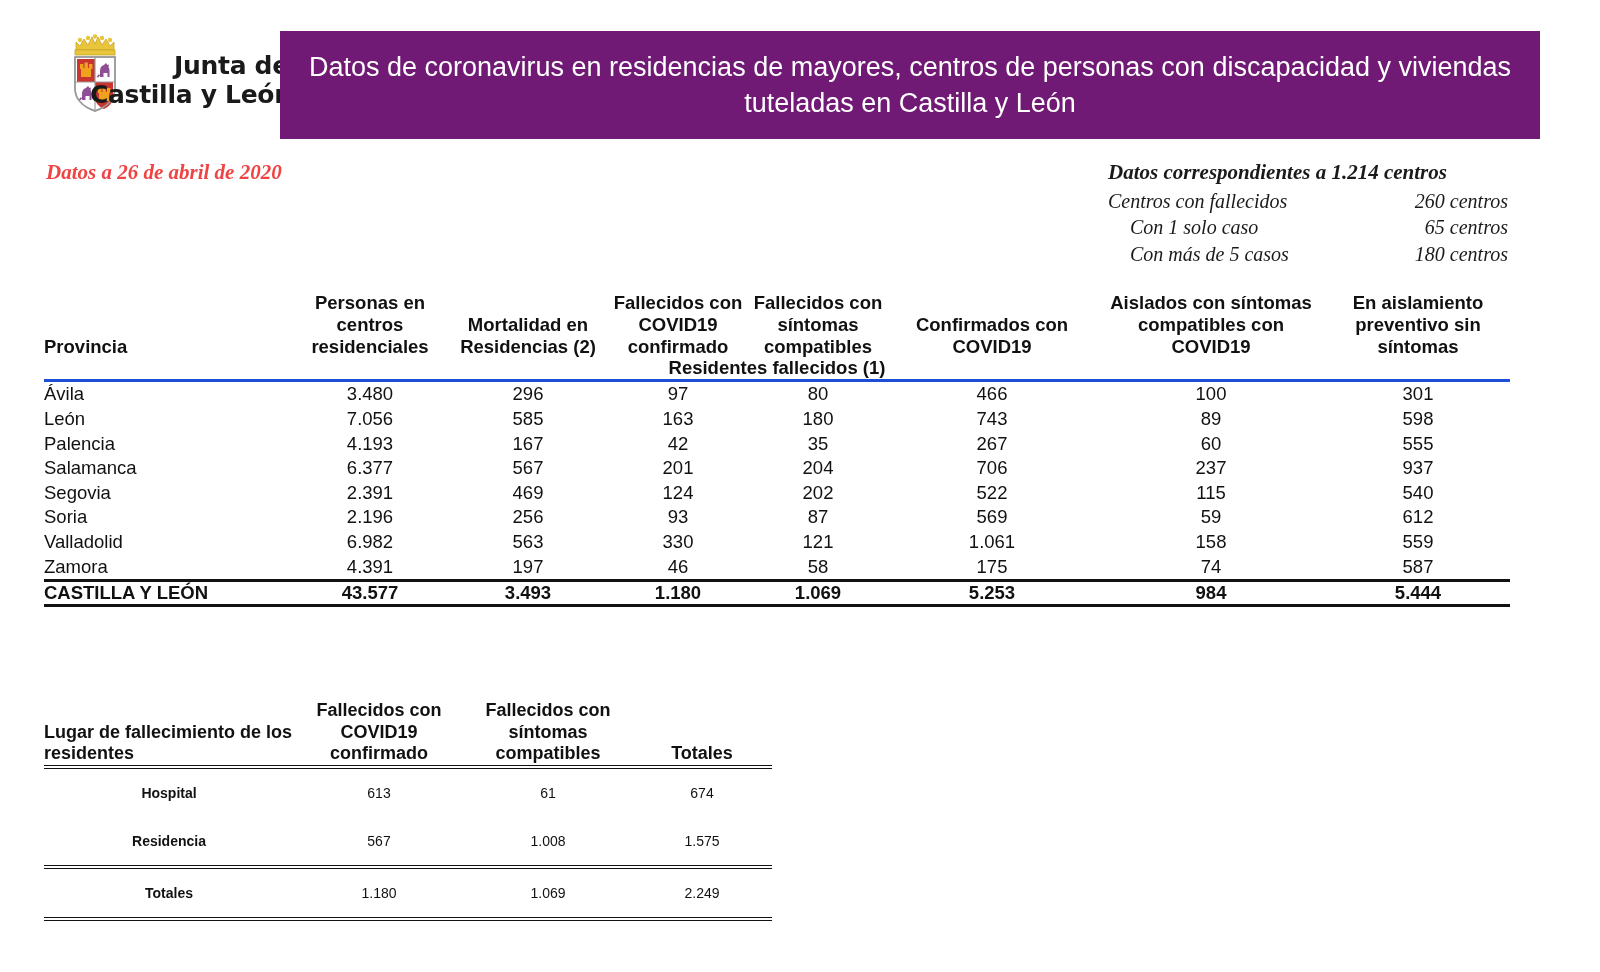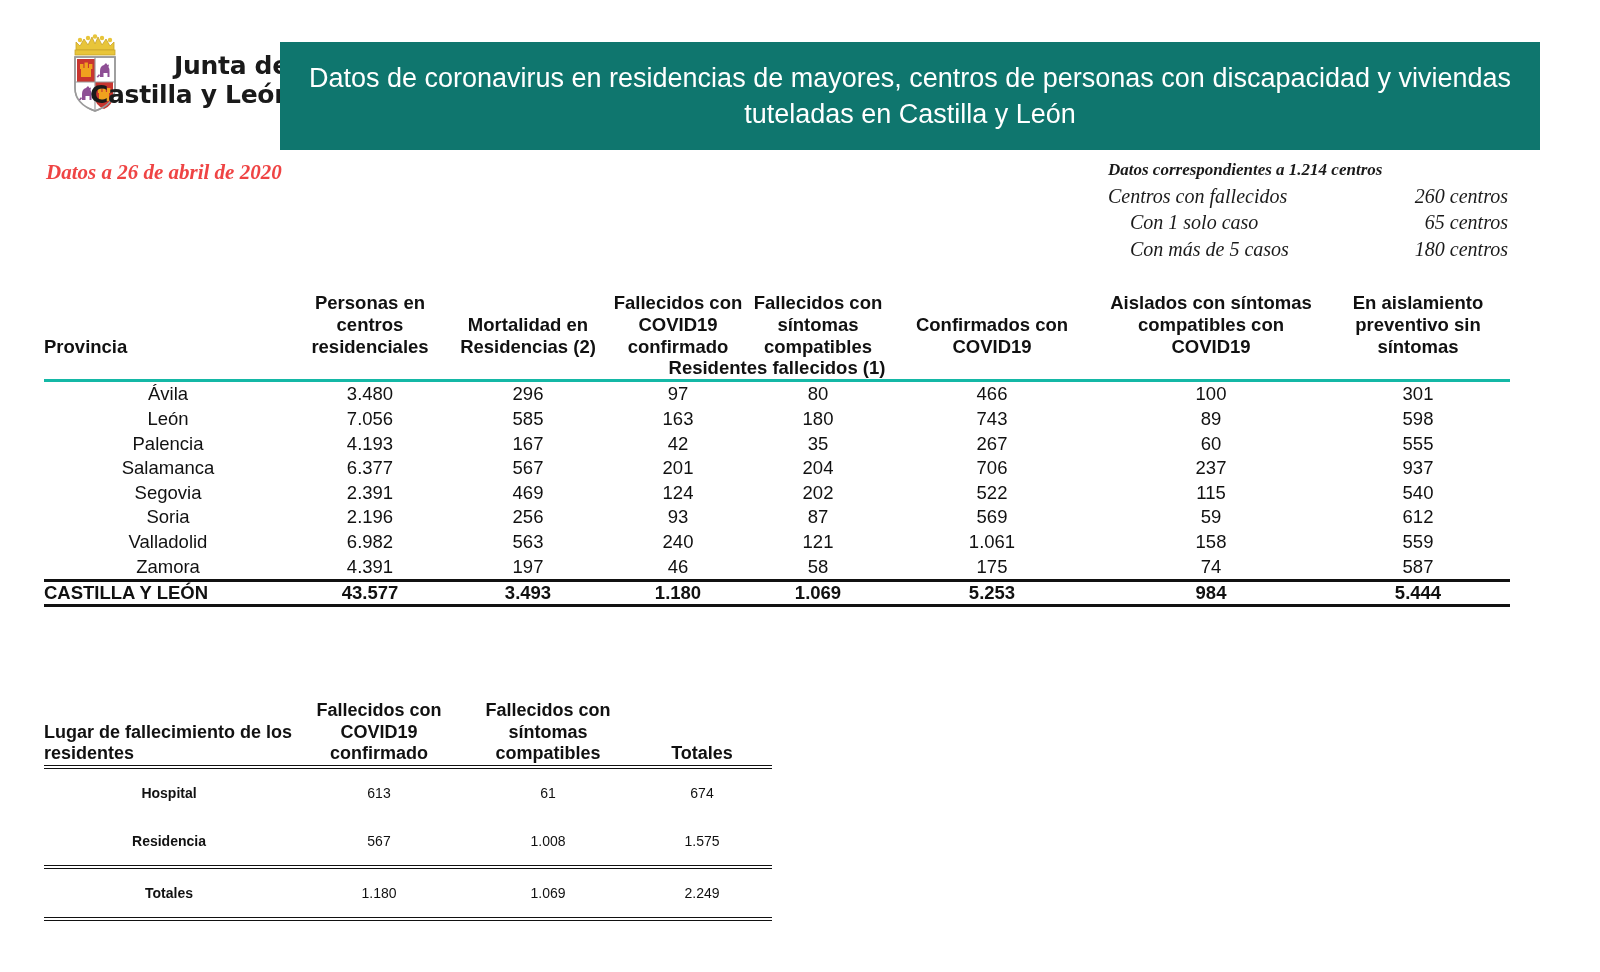--- a/index.html
+++ b/index.html
@@ -48,24 +48,24 @@
     line-height: 1.15;
     color: #1a1a1a;
     letter-spacing: -0.3px;
   }
   .logo-text .l1 { display: block; padding-left: 38px; }
   .logo-text .l2 { display: block; margin-left: -46px; }
 
   .banner {
     position: absolute;
     left: 280px;
-    top: 42px;
+    top: 31px;
     width: 1260px;
     height: 108px;
-    background: #0f766e;
+    background: #701a75;
     display: flex;
     align-items: center;
     justify-content: center;
   }
   .banner-title {
     color: #ffffff;
     font-family: "Liberation Sans", sans-serif;
     font-size: 27px;
     font-weight: 400;
     text-align: center;
@@ -89,21 +89,21 @@
     position: absolute;
     left: 1108px;
     top: 160px;
     width: 400px;
     font-family: "Liberation Serif", serif;
     font-style: italic;
     color: #1a1a1a;
   }
   .summary .sum-title {
     font-weight: bold;
-    font-size: 17px;
+    font-size: 21px;
     margin-bottom: 3px;
     white-space: nowrap;
   }
   .sum-row {
     display: flex;
     font-size: 20px;
     line-height: 1.32;
   }
   .sum-row .lbl { flex: 1 1 auto; white-space: nowrap; }
   .sum-row .val { flex: 0 0 120px; text-align: right; white-space: nowrap; }
@@ -136,28 +136,28 @@
     padding-bottom: 6px;
   }
   .hdr-cell.left {
     text-align: left;
   }
   .subhdr td {
     text-align: center;
     font-weight: bold;
     font-size: 18px;
     padding: 3px 0 4px 0;
-    border-bottom: 3px solid #14b8a6;
+    border-bottom: 3px solid #1d4ed8;
   }
   .data-row td {
     font-size: 19px;
     line-height: 1.33;
     padding: 1px 0;
   }
-  .data-row td.prov { text-align: center; }
+  .data-row td.prov { text-align: left; }
   .data-row td.num { text-align: center; }
   .total-row td {
     font-weight: bold;
     font-size: 19px;
     border-top: 3px solid #111;
     border-bottom: 3px solid #111;
     padding: 2px 0 3px 0;
   }
   .total-row td.prov { text-align: left; }
   .total-row td.num { text-align: center; }
@@ -367,21 +367,21 @@
         <td class="num">93</td>
         <td class="num">87</td>
         <td class="num">569</td>
         <td class="num">59</td>
         <td class="num">612</td>
       </tr>
       <tr class="data-row">
         <td class="prov">Valladolid</td>
         <td class="num">6.982</td>
         <td class="num">563</td>
-        <td class="num">240</td>
+        <td class="num">330</td>
         <td class="num">121</td>
         <td class="num">1.061</td>
         <td class="num">158</td>
         <td class="num">559</td>
       </tr>
       <tr class="data-row">
         <td class="prov">Zamora</td>
         <td class="num">4.391</td>
         <td class="num">197</td>
         <td class="num">46</td>

